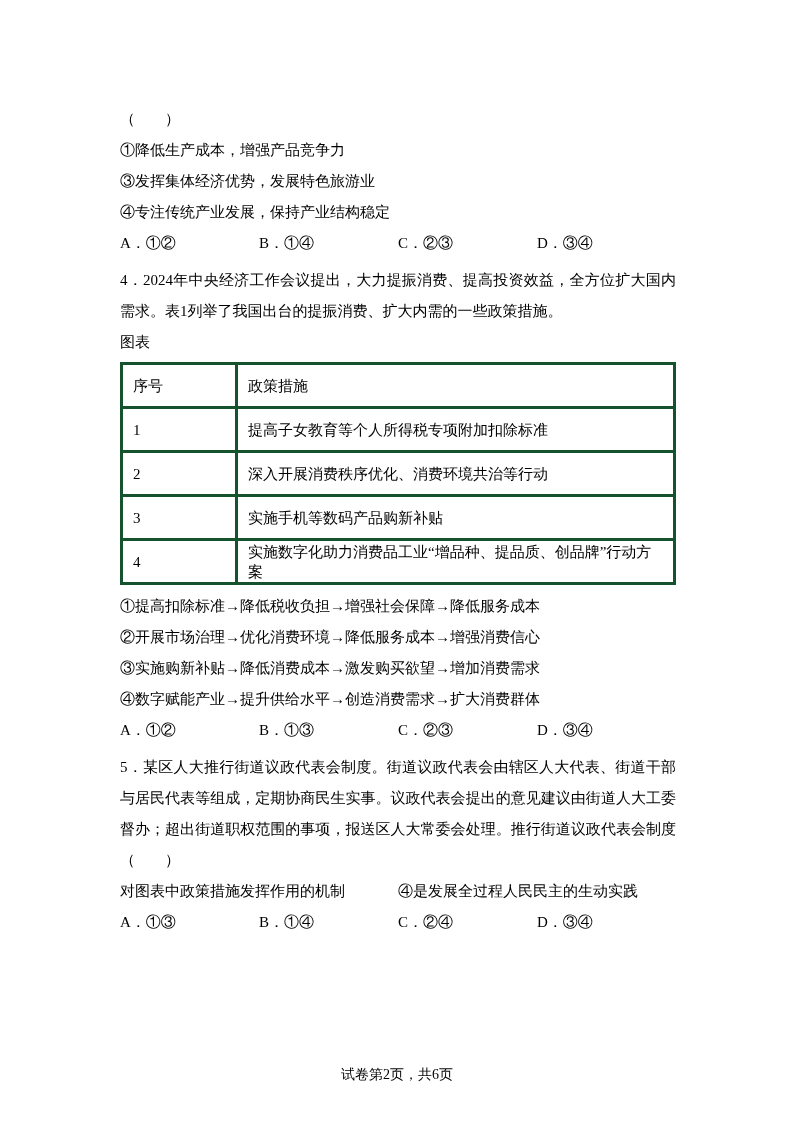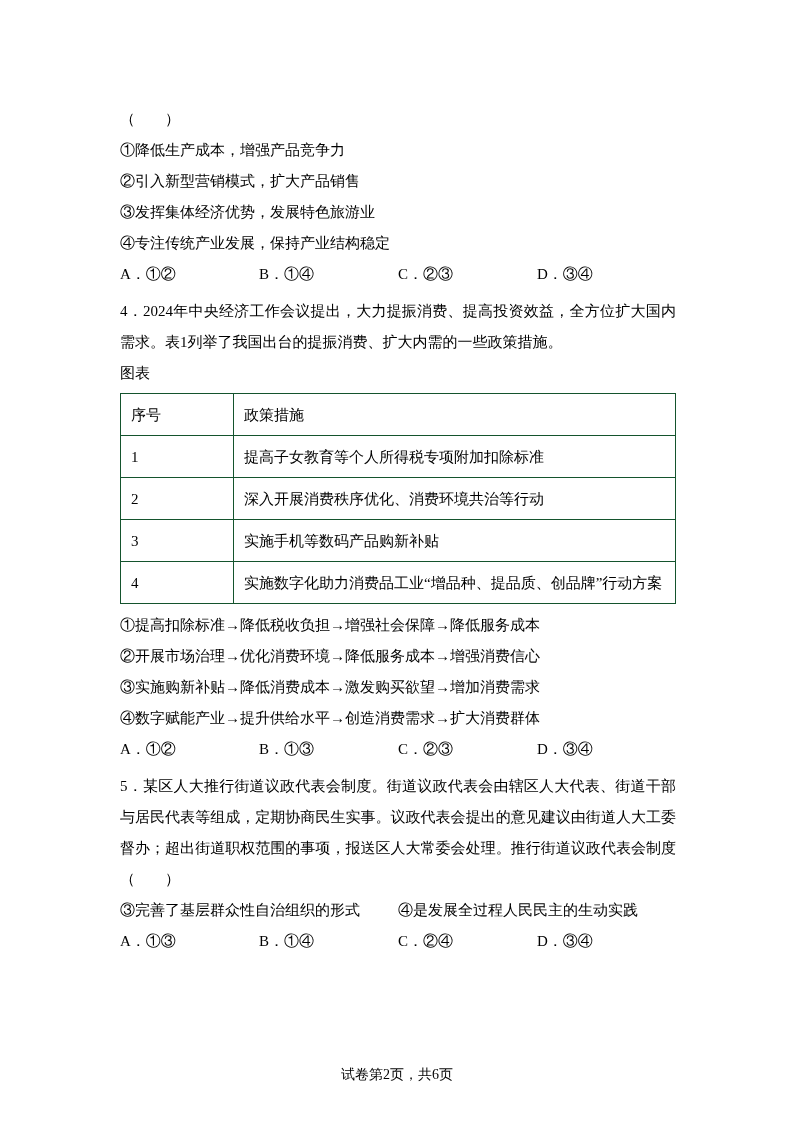--- a/index.html
+++ b/index.html
@@ -43,21 +43,21 @@
   .q-block {
     margin-top: 6px;
   }
   table.data-table {
     border-collapse: collapse;
     width: 100%;
     margin: 4px 0 6px 0;
     font-size: 15px;
   }
   table.data-table td {
-    border: 1px solid #14532d;
+    border: 3px solid #14532d;
     height: 41px;
     padding: 0 10px;
     vertical-align: middle;
     line-height: 20px;
   }
   table.data-table td.col-no {
     width: 92px;
   }
   .footer {
     position: absolute;
@@ -70,21 +70,20 @@
   }
 </style>
 </head>
 <body>
 
 <div class="page">
 
   <div class="q-tail">
     <div class="line">（　　）</div>
     <div class="line">①降低生产成本，增强产品竞争力</div>
-    <div class="line">②引入新型营销模式，扩大产品销售</div>
     <div class="line">③发挥集体经济优势，发展特色旅游业</div>
     <div class="line">④专注传统产业发展，保持产业结构稳定</div>
     <div class="choices-row">
       <span>A．①②</span>
       <span>B．①④</span>
       <span>C．②③</span>
       <span>D．③④</span>
     </div>
   </div>
 
@@ -123,21 +122,21 @@
       <span>A．①②</span>
       <span>B．①③</span>
       <span>C．②③</span>
       <span>D．③④</span>
     </div>
   </div>
 
   <div class="q-block">
     <div class="para">5．某区人大推行街道议政代表会制度。街道议政代表会由辖区人大代表、街道干部与居民代表等组成，定期协商民生实事。议政代表会提出的意见建议由街道人大工委督办；超出街道职权范围的事项，报送区人大常委会处理。推行街道议政代表会制度（　　）</div>
     <div class="two-col">
-      <span>③完善了基层群众性自治组织的形式</span>
+      <span>对图表中政策措施发挥作用的机制</span>
       <span>④是发展全过程人民民主的生动实践</span>
     </div>
     <div class="choices-row">
       <span>A．①③</span>
       <span>B．①④</span>
       <span>C．②④</span>
       <span>D．③④</span>
     </div>
   </div>
 

